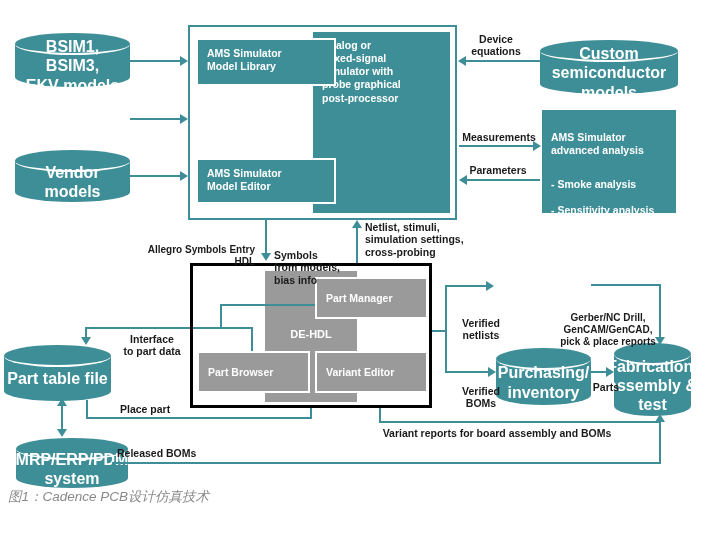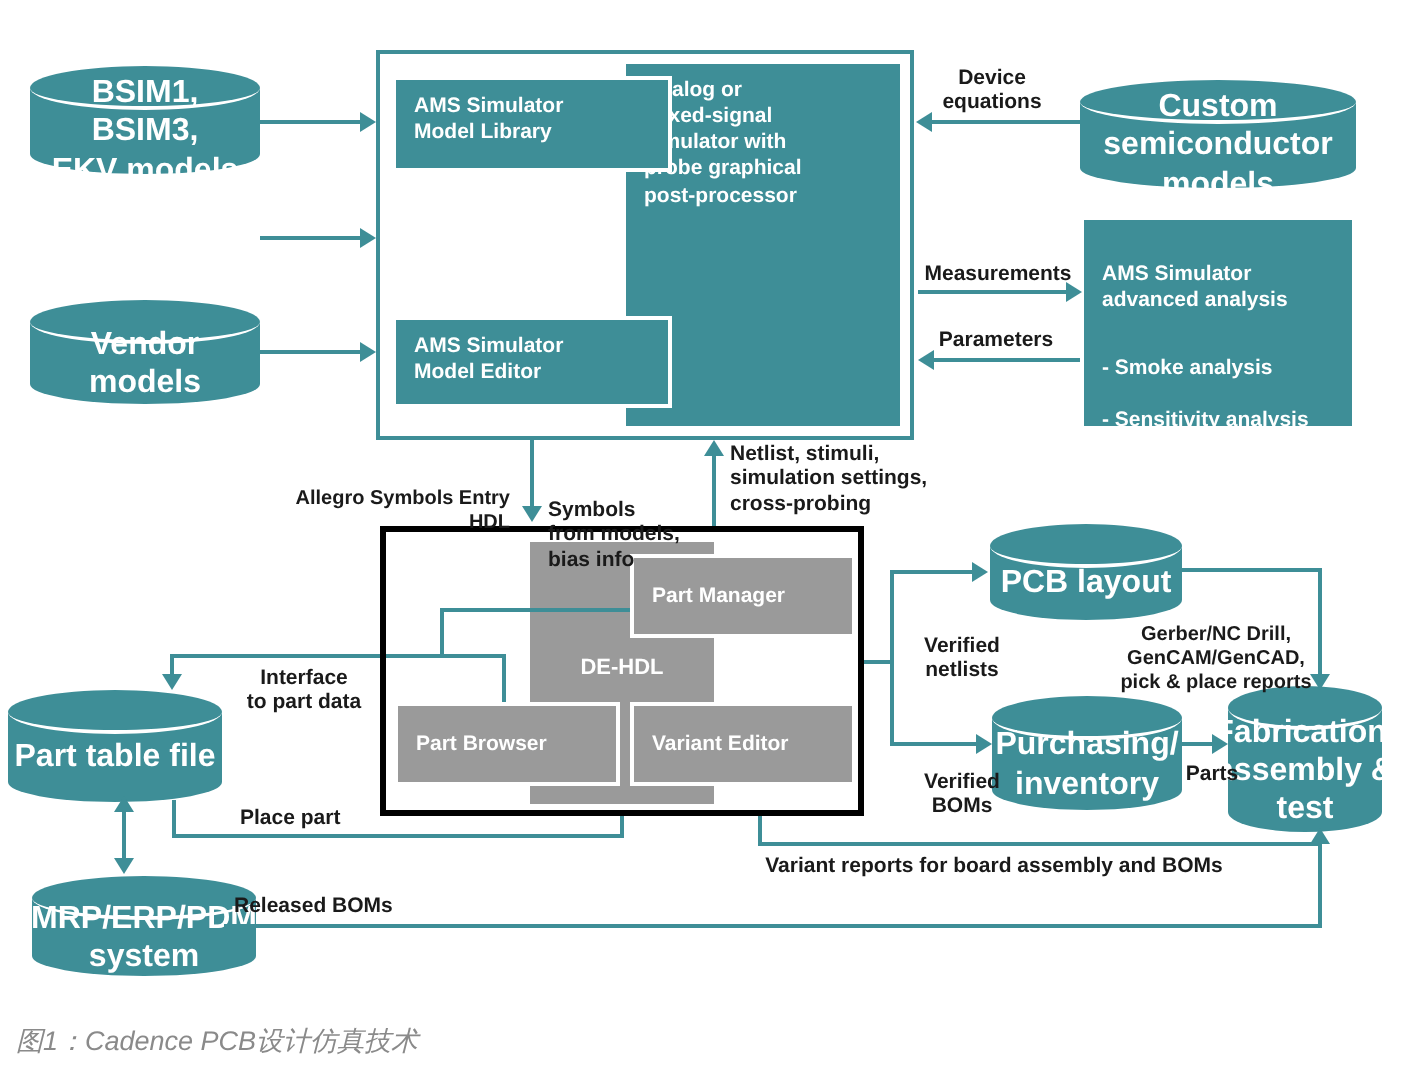--- a/index.html
+++ b/index.html
@@ -135,25 +135,20 @@
   <div class="ln" style="left:445px;top:285px;width:2px;height:88px;"></div>
   <div class="ln" style="left:445px;top:285px;width:42px;height:2px;"></div>
   <div class="arr r" style="left:486px;top:281px;"></div>
   <div class="ln" style="left:445px;top:371px;width:44px;height:2px;"></div>
   <div class="arr r" style="left:488px;top:367px;"></div>
   <div class="lbl" style="left:450px;top:317px;width:62px;">Verified
 netlists</div>
   <div class="lbl" style="left:450px;top:385px;width:62px;">Verified
 BOMs</div>
 
-  <div class="cyl" style="left:495px;top:262px;width:96px;height:48px;">
-    <div class="body"></div>
-      <div class="cap"></div>
-    <div class="txt">PCB layout</div>
-  </div>
   <div class="cyl" style="left:496px;top:348px;width:95px;height:57px;">
     <div class="body"></div>
       <div class="cap"></div>
     <div class="txt">Purchasing/
 inventory</div>
   </div>
   <div class="cyl" style="left:614px;top:343px;width:77px;height:73px;">
     <div class="body"></div>
       <div class="cap"></div>
     <div class="txt">Fabrication,
@@ -194,14 +189,14 @@
 
   <div class="ln" style="left:379px;top:408px;width:2px;height:15px;"></div>
   <div class="ln" style="left:379px;top:421px;width:282px;height:2px;"></div>
   <div class="lbl" style="left:355px;top:427px;width:284px;">Variant reports for board assembly and BOMs</div>
 
   <div class="ln" style="left:112px;top:462px;width:549px;height:2px;"></div>
   <div class="ln" style="left:659px;top:422px;width:2px;height:42px;"></div>
   <div class="arr u" style="left:655px;top:414px;"></div>
   <div class="lbl left" style="left:117px;top:447px;width:90px;">Released BOMs</div>
 
-  <div class="caption" style="left:8px;top:512px;">图1：Cadence PCB设计仿真技术</div>
+  <div class="caption" style="left:8px;top:488px;">图1：Cadence PCB设计仿真技术</div>
 </div>
 
 </body></html>

